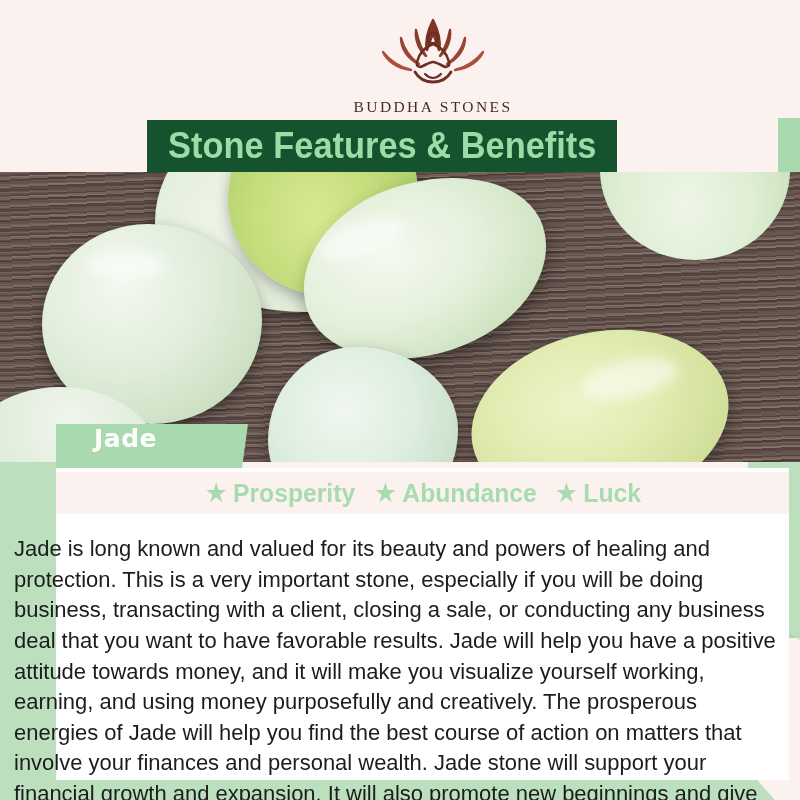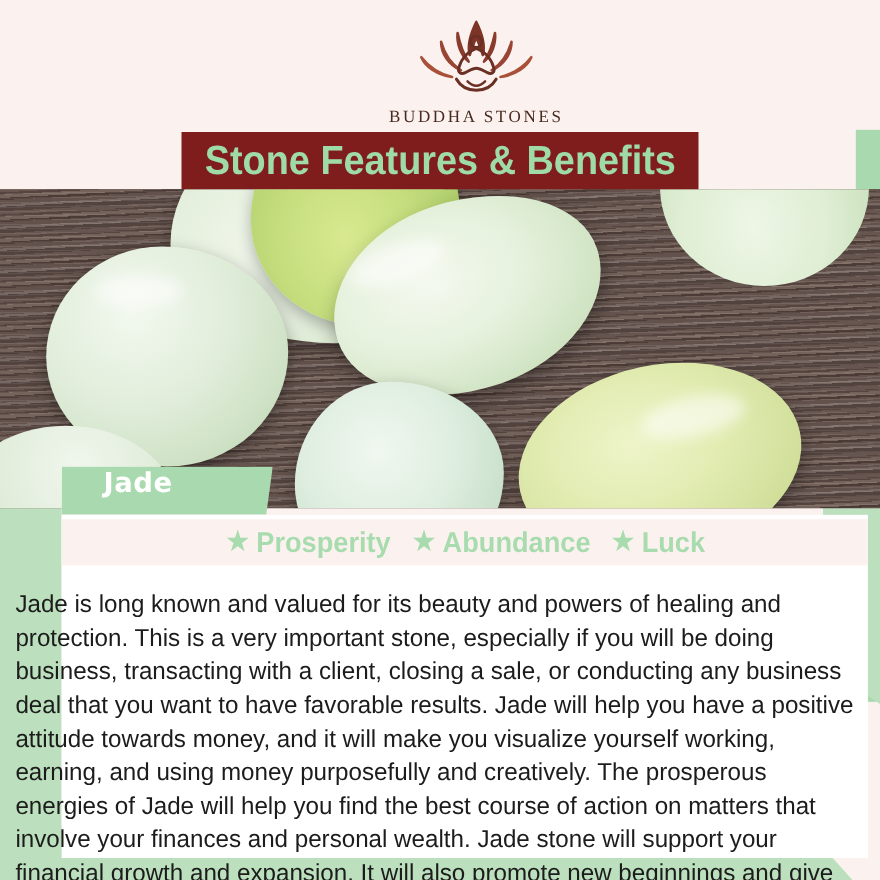--- a/index.html
+++ b/index.html
@@ -96,25 +96,25 @@
     font-family: "Liberation Serif", serif;
     font-size: 15.5px;
     letter-spacing: 2.4px;
     color: #4a2b22;
     font-weight: 400;
   }
 
   
   .title-banner {
     position: absolute;
-    left: 165px;
+    left: 147px;
     top: 120px;
     width: 470px;
     height: 52px;
-    background: #7f1d1d;
+    background: #14532d;
     z-index: 6;
     display: flex;
     align-items: center;
     justify-content: center;
   }
   .title-text {
     font-family: "Liberation Sans Narrow", "Liberation Sans", sans-serif;
     font-weight: bold;
     font-size: 37px;
     color: #9fdba6;

